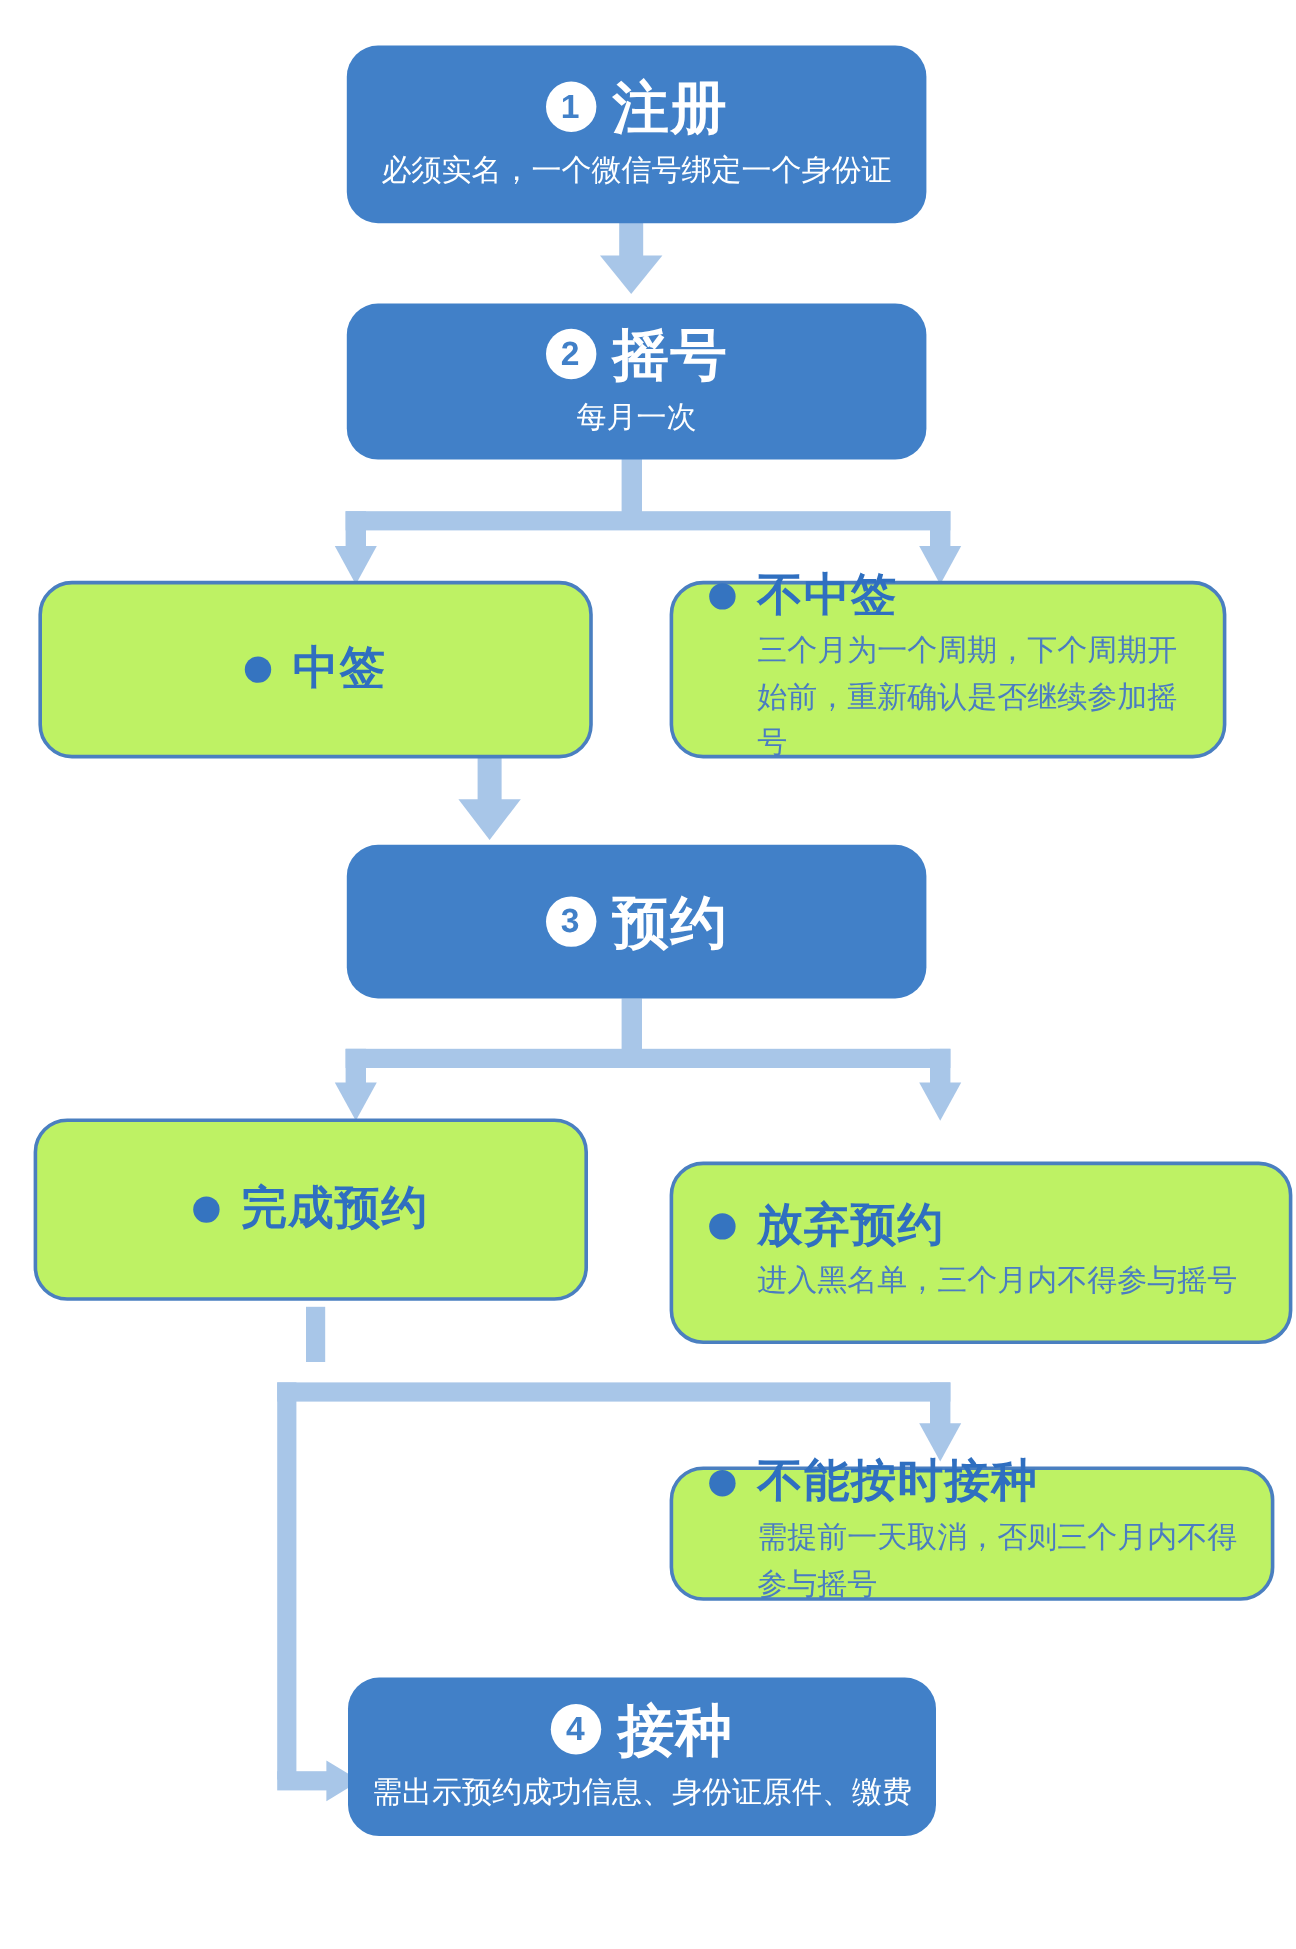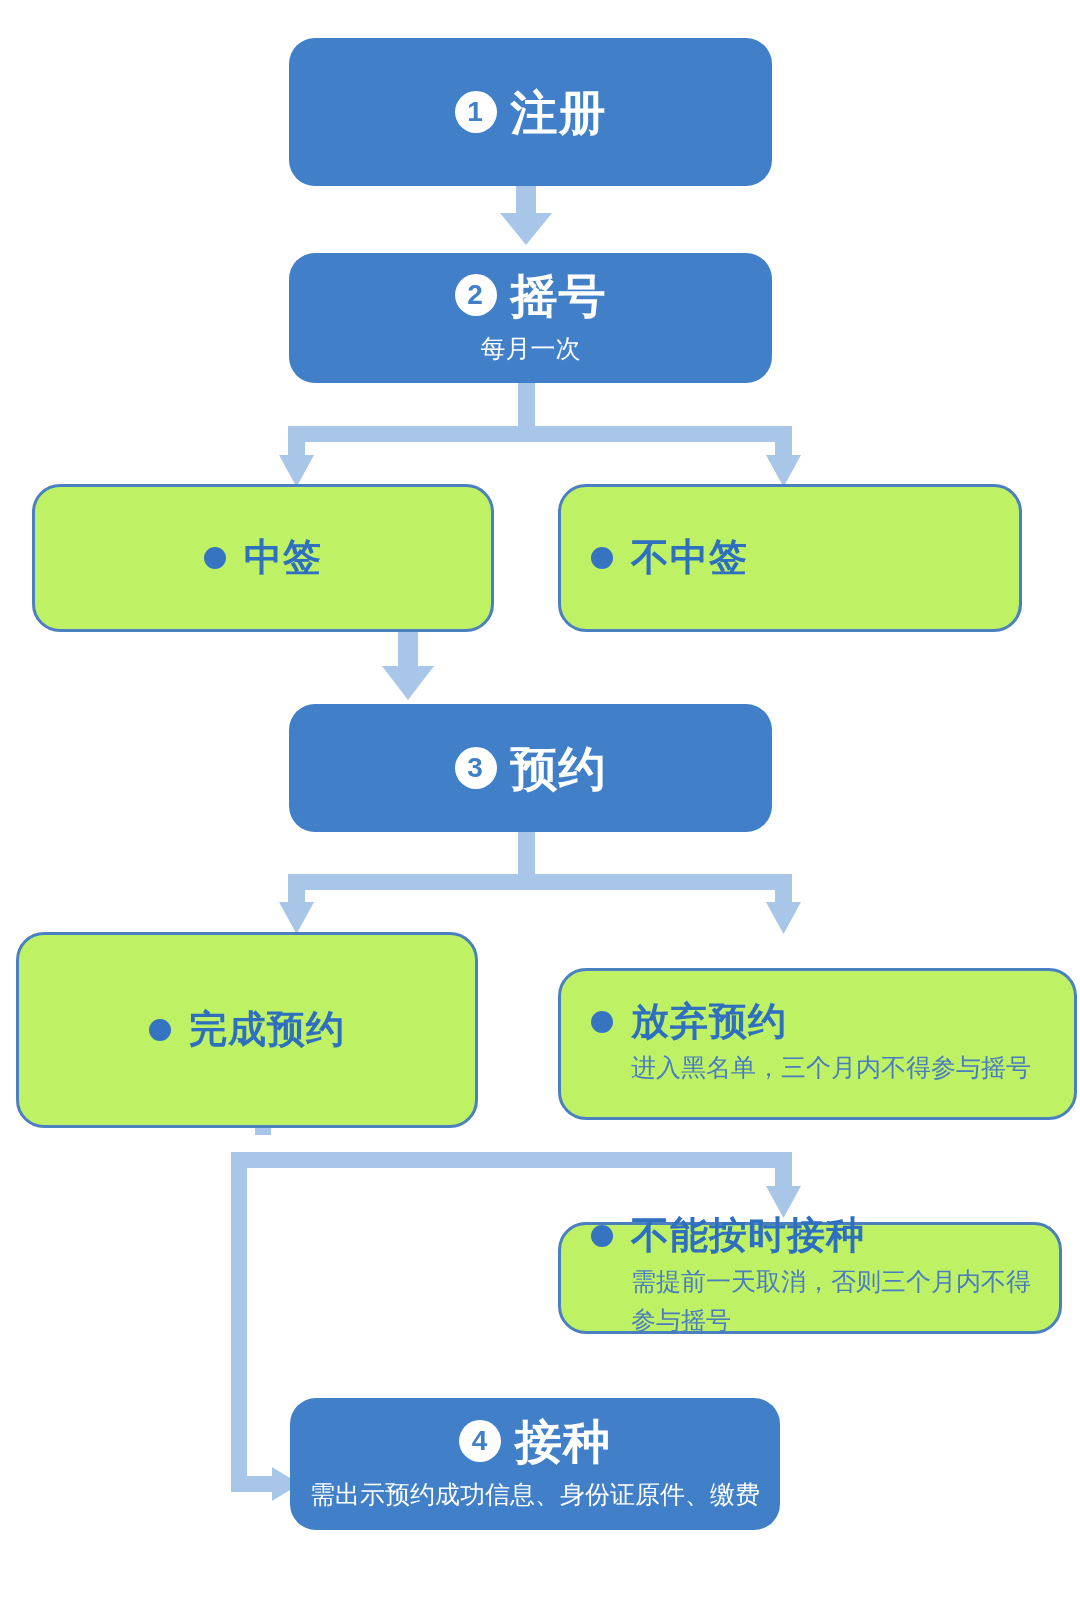--- a/index.html
+++ b/index.html
@@ -171,20 +171,21 @@
       <rect class="conn" x="231" y="1476" width="46" height="16"></rect>
       <polygon class="conn" points="272,1467 272,1501 300,1484"></polygon>
     </g>
   </svg>
 
   <div class="node node-step" style="left:289px; top:38px; width:483px; height:148px;">
     <div class="step-title">
       <span class="step-num">1</span>
       <span>注册</span>
     </div>
+    <div class="step-sub">必须实名，一个微信号绑定一个身份证</div>
   </div>
 
   <div class="node node-step" style="left:289px; top:253px; width:483px; height:130px;">
     <div class="step-title">
       <span class="step-num">2</span>
       <span>摇号</span>
     </div>
     <div class="step-sub">每月一次</div>
   </div>
 
@@ -193,30 +194,31 @@
       <span class="branch-dot"></span>
       <span class="branch-title">中签</span>
     </div>
   </div>
 
   <div class="node node-branch pad-left" style="left:558px; top:484px; width:464px; height:148px;">
     <div class="branch-head">
       <span class="branch-dot"></span>
       <span class="branch-title">不中签</span>
     </div>
+    <div class="branch-body indent-body">三个月为一个周期，下个周期开始前，重新确认是否继续参加摇号</div>
   </div>
 
   <div class="node node-step" style="left:289px; top:704px; width:483px; height:128px;">
     <div class="step-title">
       <span class="step-num">3</span>
       <span>预约</span>
     </div>
   </div>
 
-  <div class="node node-branch is-centered" style="left:16px; top:932px; width:462px; height:196px;">
+  <div class="node node-branch is-centered" style="left:28px; top:932px; width:462px; height:152px;">
     <div class="branch-head">
       <span class="branch-dot"></span>
       <span class="branch-title">完成预约</span>
     </div>
   </div>
 
   <div class="node node-branch pad-left" style="left:558px; top:932px; width:519px; height:152px;margin-top:36px;">
     <div class="branch-head">
       <span class="branch-dot"></span>
       <span class="branch-title">放弃预约</span>

